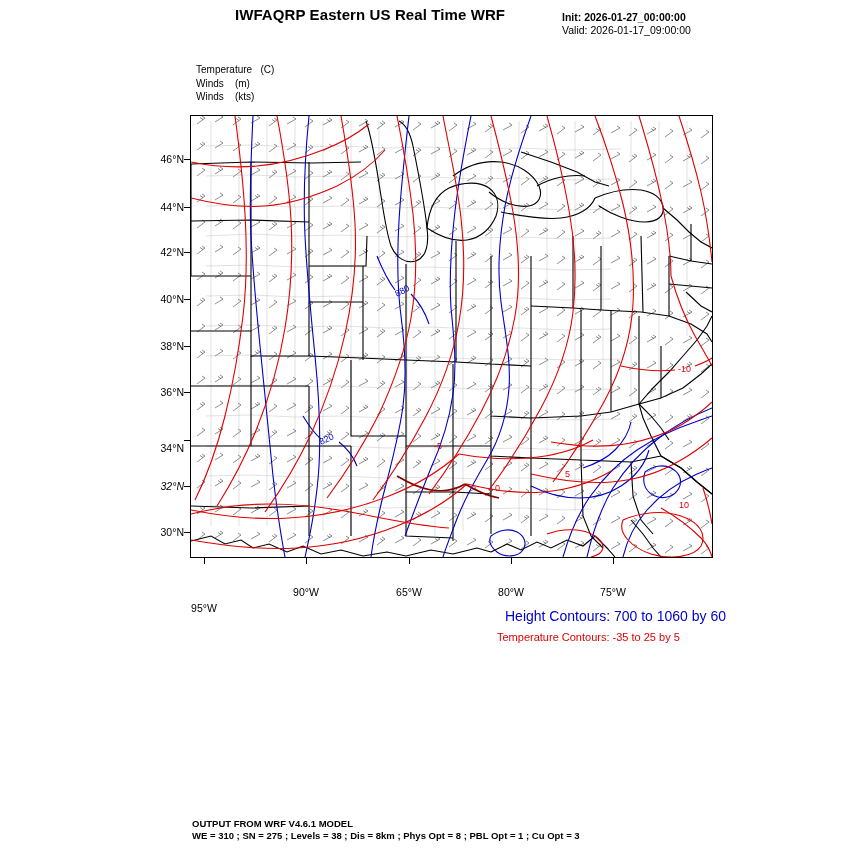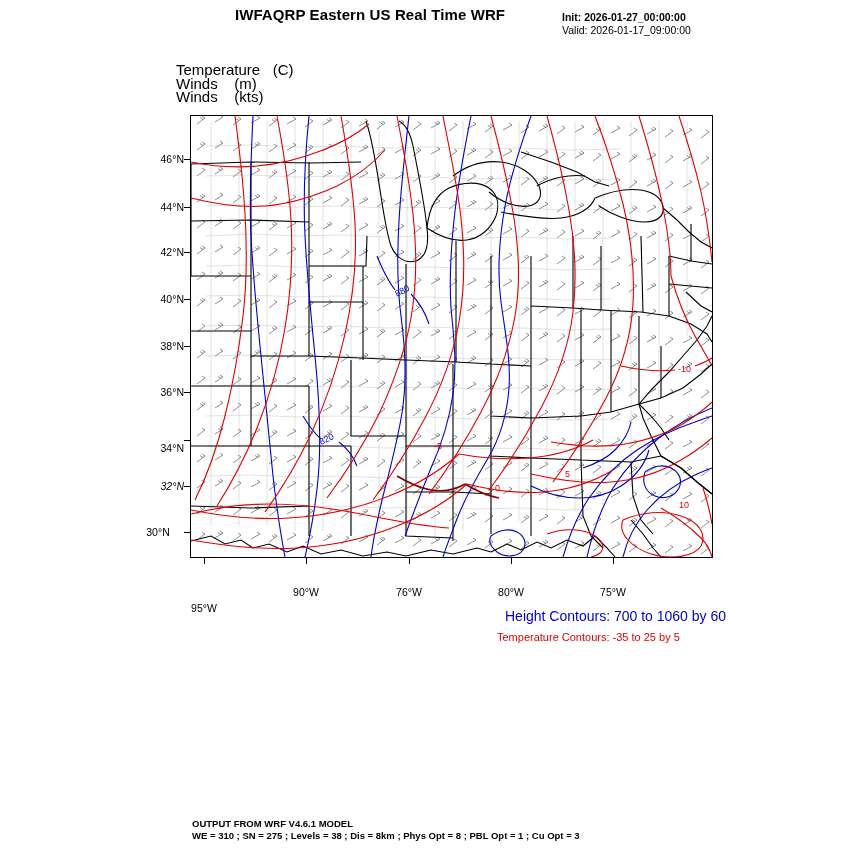--- a/index.html
+++ b/index.html
@@ -36,23 +36,23 @@
     left: 562px;
     top: 11px;
     font-size: 10.5px;
     line-height: 13px;
     font-weight: bold;
   }
   .init-block .line2 { font-weight: normal; }
   
   .units {
     position: absolute;
-    left: 176px;
+    left: 196px;
     top: 63px;
-    font-size: 15px;
+    font-size: 10px;
     line-height: 13.5px;
   }
   .units .u-row { display: block; white-space: pre; }
   
   .plot {
     position: absolute;
     left: 190px;
     top: 115px;
     width: 523px;
     height: 443px;
@@ -864,41 +864,41 @@
   </div>
 
   <div class="ylab" style="left:132px; top:159px;">46°N</div>
   <div class="ylab" style="left:132px; top:207px;">44°N</div>
   <div class="ylab" style="left:132px; top:252px;text-align:right;">42°N</div>
   <div class="ylab" style="left:132px; top:299px;">40°N</div>
   <div class="ylab" style="left:132px; top:346px;">38°N</div>
   <div class="ylab" style="left:132px; top:392px;">36°N</div>
   <div class="ylab" style="left:132px; top:440px;margin-top:8px;">34°N</div>
   <div class="ylab" style="left:132px; top:486px;font-style:italic;">32°N</div>
-  <div class="ylab" style="left:132px; top:532px;text-align:center;">30°N</div>
+  <div class="ylab" style="left:132px; top:532px;">30°N</div>
 
   <div class="tickmark-y" style="left:184px; top:159px;"></div>
   <div class="tickmark-y" style="left:184px; top:207px;"></div>
   <div class="tickmark-y" style="left:184px; top:252px;"></div>
   <div class="tickmark-y" style="left:184px; top:299px;"></div>
   <div class="tickmark-y" style="left:184px; top:346px;"></div>
   <div class="tickmark-y" style="left:184px; top:392px;"></div>
   <div class="tickmark-y" style="left:184px; top:440px;"></div>
   <div class="tickmark-y" style="left:184px; top:486px;"></div>
   <div class="tickmark-y" style="left:184px; top:532px;"></div>
 
   <div class="tickmark-x" style="left:204px; top:558px;"></div>
   <div class="tickmark-x" style="left:306px; top:558px;"></div>
   <div class="tickmark-x" style="left:409px; top:558px;"></div>
   <div class="tickmark-x" style="left:511px; top:558px;"></div>
   <div class="tickmark-x" style="left:613px; top:558px;"></div>
 
   <div class="xlab" style="left:204px; top:586px;margin-top:16px;">95°W</div>
   <div class="xlab" style="left:306px; top:586px;">90°W</div>
-  <div class="xlab" style="left:409px; top:586px;">76°W</div>
+  <div class="xlab" style="left:409px; top:586px;">65°W</div>
   <div class="xlab" style="left:511px; top:586px;">80°W</div>
   <div class="xlab" style="left:613px; top:586px;">75°W</div>
 
   <div class="legend-height">Height Contours: 700 to 1060 by 60</div>
   <div class="legend-temp">Temperature Contours: -35 to 25 by 5</div>
 
   <div class="footer">
     <div>OUTPUT FROM WRF V4.6.1 MODEL</div>
     <div>WE = 310 ; SN = 275 ; Levels = 38 ; Dis = 8km ; Phys Opt = 8 ; PBL Opt = 1 ; Cu Opt = 3</div>
   </div>

